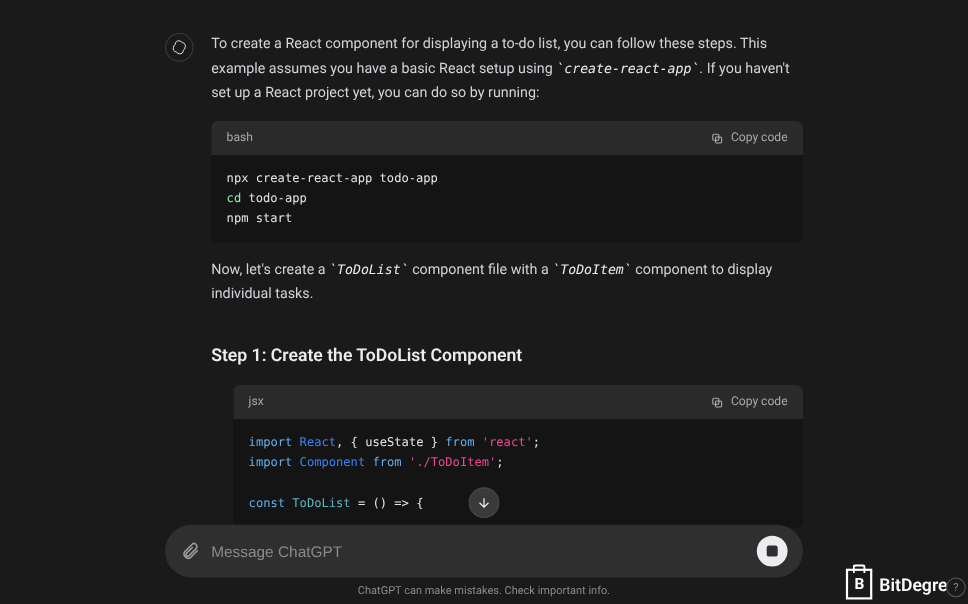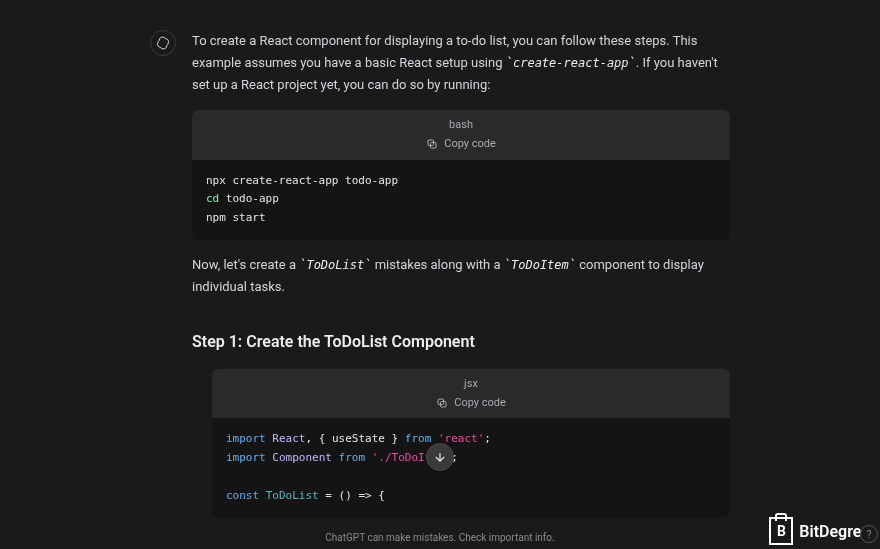--- a/index.html
+++ b/index.html
@@ -54,41 +54,40 @@
       overflow: hidden;
     }
     .code-header {
       background: #2a2a2a;
       padding: 6px 14px;
       display: flex;
       justify-content: space-between;
       align-items: center;
       font-size: 11px;
       color: #a9a9b3;
-      flex-direction: column;
     }
     .copy-btn {
       display: flex;
       align-items: center;
       gap: 6px;
       cursor: pointer;
       color: #a9a9b3;
     }
     .copy-btn svg { width: 12px; height: 12px; }
     .code-body {
       padding: 12px 14px;
       font-family: "SF Mono", Monaco, Consolas, monospace;
       font-size: 11px;
       line-height: 1.7;
       color: #e6e6e6;
     }
     .code-body .line { white-space: pre; }
     .kw-orange { color: #86efac; }
     .kw-blue { color: #61afef; }
-    .kw-red { color: #c4b5fd; }
+    .kw-red { color: #3b82f6; }
     .kw-teal { color: #56b6c2; }
     .kw-green { color: #ec4899; }
     .kw-white { color: #e6e6e6; }
     .para { margin-bottom: 14px; }
     h3.step-title {
       color: #ececf1;
       font-size: 16px;
       font-weight: 600;
       margin: 30px 0 14px 0;
     }
@@ -237,21 +236,21 @@
           </div>
         </div>
         <div class="code-body">
           <div class="line"><span class="kw-white">npx create-react-app todo-app</span></div>
           <div class="line"><span class="kw-orange">cd</span><span class="kw-white"> todo-app</span></div>
           <div class="line"><span class="kw-white">npm start</span></div>
         </div>
       </div>
 
       <p class="para">
-        <span>Now, let's create a </span><code class="inline">`ToDoList`</code><span> mistakes along with a </span><code class="inline">`ToDoItem`</code><span> component to display individual tasks.</span>
+        <span>Now, let's create a </span><code class="inline">`ToDoList`</code><span> component file with a </span><code class="inline">`ToDoItem`</code><span> component to display individual tasks.</span>
       </p>
 
       <h3 class="step-title">Step 1: Create the ToDoList Component</h3>
 
 
       <div class="code-block sub-code-block">
         <div class="code-header">
           <span>jsx</span>
           <div class="copy-btn">
             <svg viewBox="0 0 24 24" fill="none" stroke="currentColor" stroke-width="2">
@@ -271,20 +270,31 @@
 
     </div>
   </div>
 
   <div class="scroll-down">
     <svg viewBox="0 0 24 24" fill="none" stroke="#ececf1" stroke-width="2">
         <path d="M12 5v14M5 12l7 7 7-7"></path>
       </svg>
   </div>
 
+  <div class="input-bar">
+    <div class="attach-btn">
+      <svg viewBox="0 0 24 24" fill="none" stroke="currentColor" stroke-width="2">
+          <path d="M21 11l-8.5 8.5a5 5 0 0 1-7-7L14 4a3.5 3.5 0 0 1 5 5l-8.5 8.5a2 2 0 0 1-3-3L15 7"></path>
+        </svg>
+    </div>
+    <input class="chat-input" type="text" placeholder="Message ChatGPT" style="">
+    <div class="send-btn">
+      <div class="send-btn-inner"></div>
+    </div>
+  </div>
 
   <div class="disclaimer">ChatGPT can make mistakes. Check important info.</div>
 
   <div class="brand">
     <div class="brand-box">B</div>
     <span>BitDegree</span>
   </div>
 
   <div class="help-btn">?</div>
 </div>

